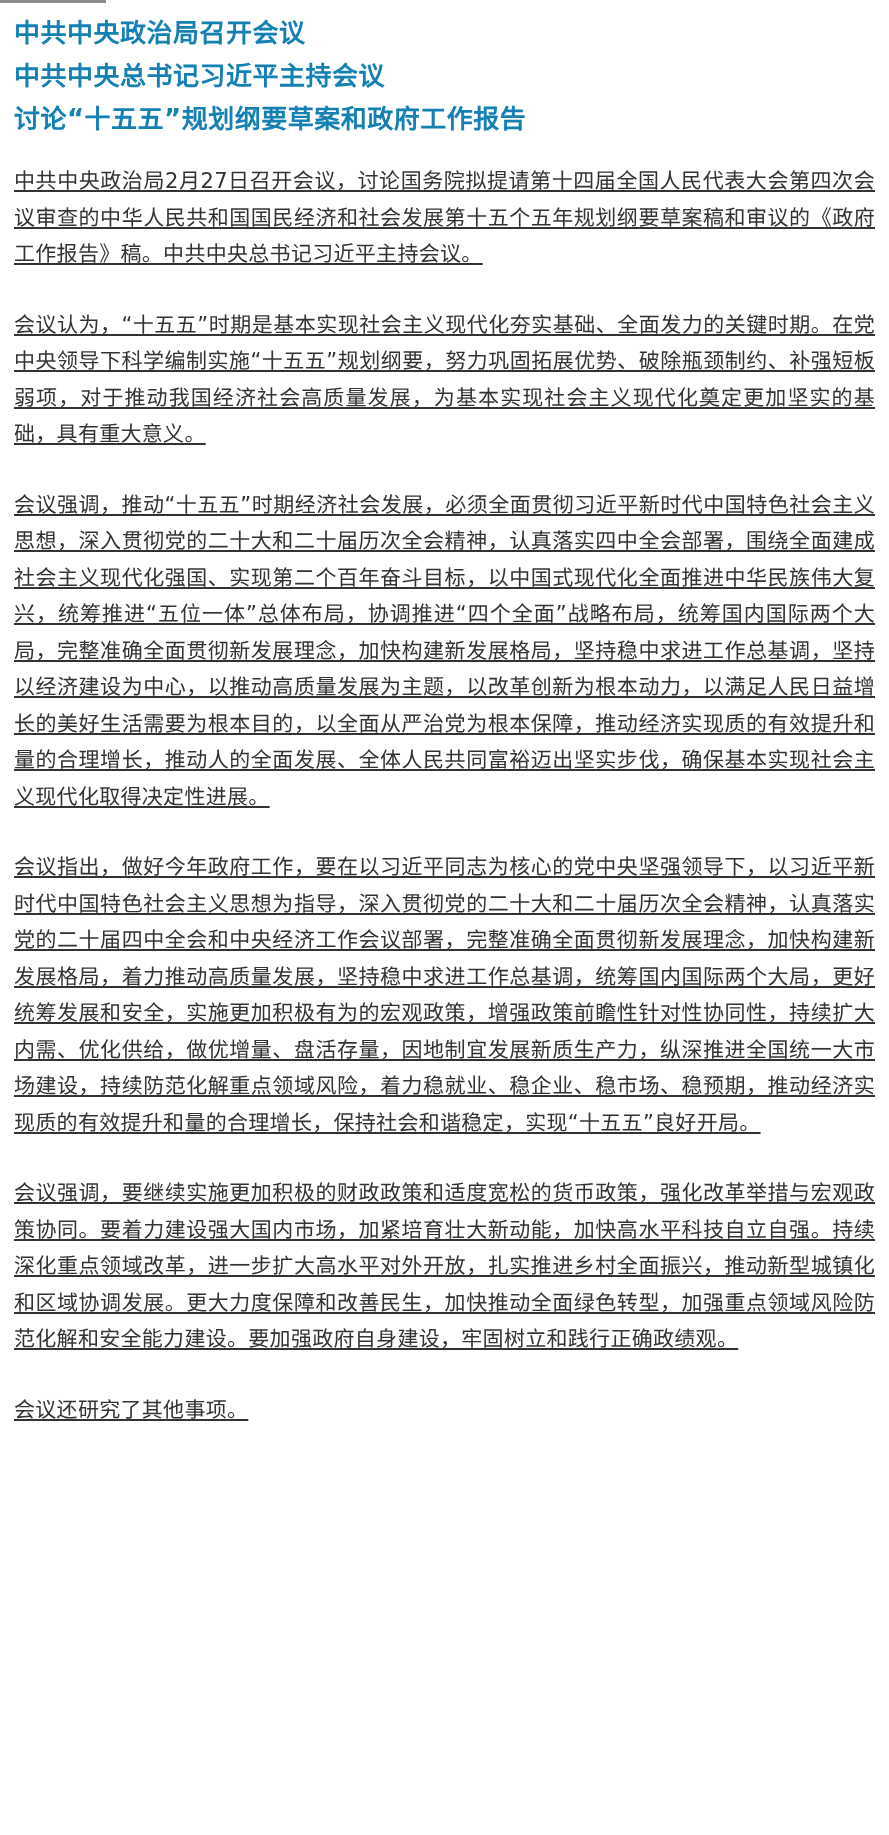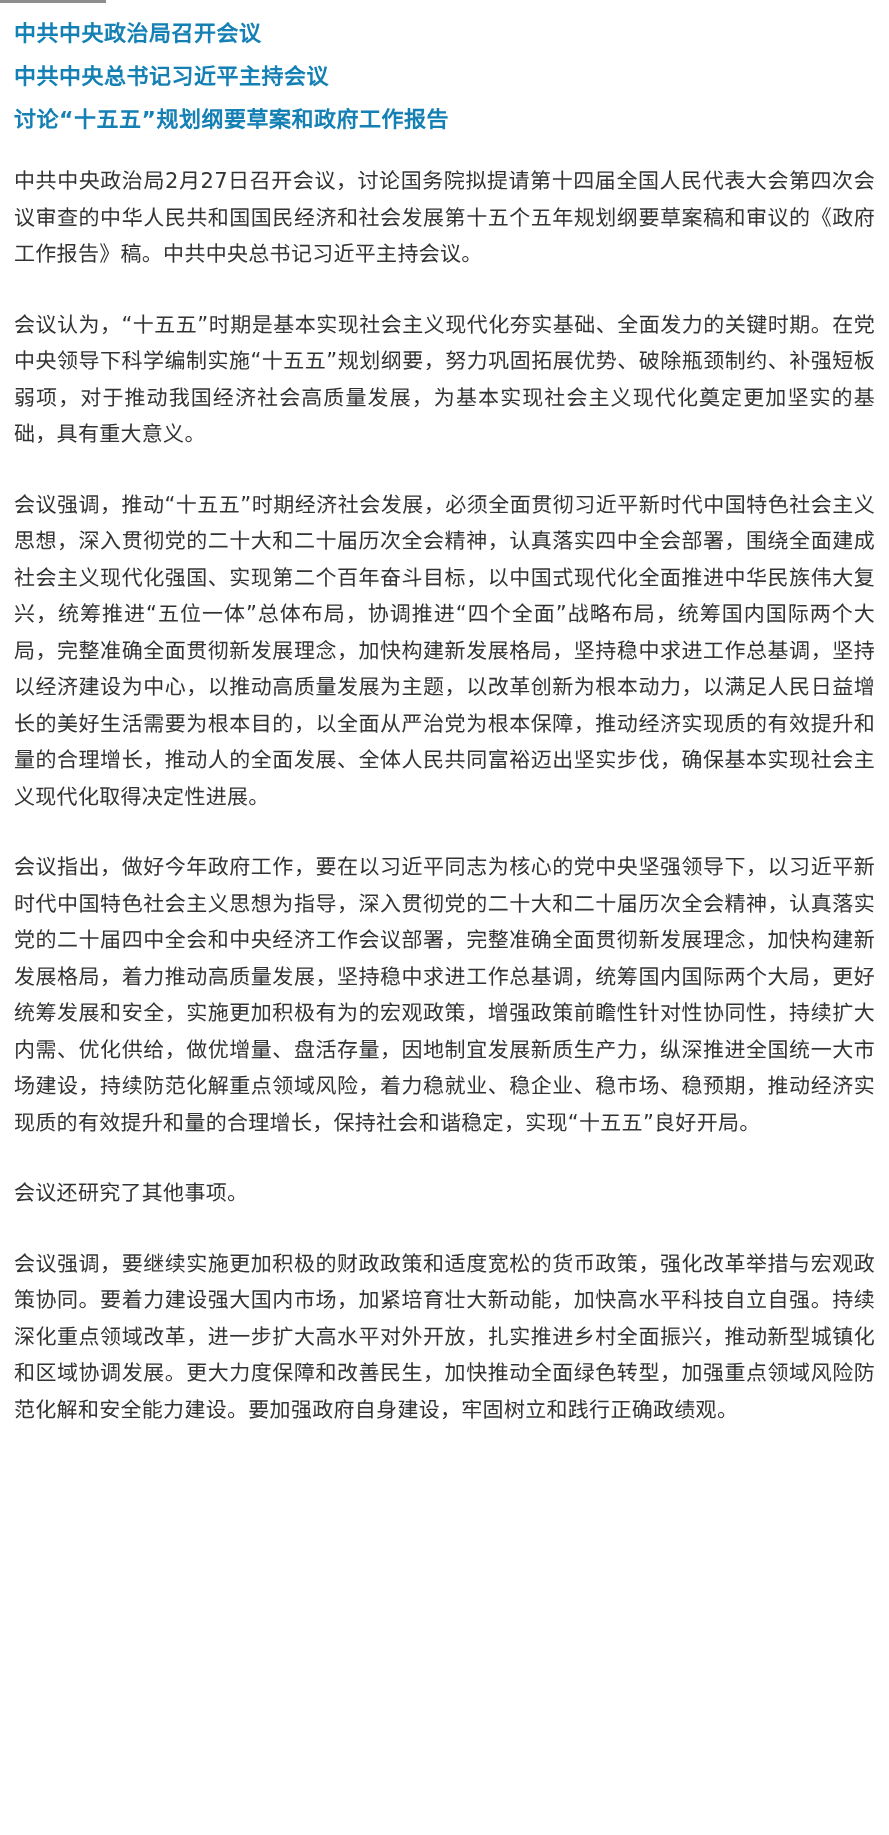--- a/index.html
+++ b/index.html
@@ -20,54 +20,55 @@
     left: 0;
     width: 106px;
     height: 3px;
     background: #8e8e8e;
   }
   .content {
     padding: 12px 14px 0 14px;
   }
   .article-title {
     color: #1580b4;
-    font-size: 22px;
+    font-size: 26px;
     font-weight: bold;
     line-height: 43px;
     margin: 0 0 22px 0;
     letter-spacing: 0.5px;
   }
   .article-title .title-line {
     white-space: nowrap;
   }
   .article-body p {
     font-size: 21px;
     line-height: 36.5px;
     color: #333333;
     margin: 0 0 34px 0;
     text-align: justify;
     text-justify: inter-ideograph;
     letter-spacing: 0.3px;
+    text-decoration: underline;
   }
 </style>
 </head>
 <body>
 
 <div class="top-fragment"></div>
 
 <div class="content">
 
   <h1 class="article-title">
     <div class="title-line">中共中央政治局召开会议</div>
     <div class="title-line">中共中央总书记习近平主持会议</div>
     <div class="title-line">讨论“十五五”规划纲要草案和政府工作报告</div>
   </h1>
 
   <div class="article-body">
     <p>中共中央政治局2月27日召开会议，讨论国务院拟提请第十四届全国人民代表大会第四次会议审查的中华人民共和国国民经济和社会发展第十五个五年规划纲要草案稿和审议的《政府工作报告》稿。中共中央总书记习近平主持会议。</p>
     <p>会议认为，“十五五”时期是基本实现社会主义现代化夯实基础、全面发力的关键时期。在党中央领导下科学编制实施“十五五”规划纲要，努力巩固拓展优势、破除瓶颈制约、补强短板弱项，对于推动我国经济社会高质量发展，为基本实现社会主义现代化奠定更加坚实的基础，具有重大意义。</p>
     <p>会议强调，推动“十五五”时期经济社会发展，必须全面贯彻习近平新时代中国特色社会主义思想，深入贯彻党的二十大和二十届历次全会精神，认真落实四中全会部署，围绕全面建成社会主义现代化强国、实现第二个百年奋斗目标，以中国式现代化全面推进中华民族伟大复兴，统筹推进“五位一体”总体布局，协调推进“四个全面”战略布局，统筹国内国际两个大局，完整准确全面贯彻新发展理念，加快构建新发展格局，坚持稳中求进工作总基调，坚持以经济建设为中心，以推动高质量发展为主题，以改革创新为根本动力，以满足人民日益增长的美好生活需要为根本目的，以全面从严治党为根本保障，推动经济实现质的有效提升和量的合理增长，推动人的全面发展、全体人民共同富裕迈出坚实步伐，确保基本实现社会主义现代化取得决定性进展。</p>
     <p>会议指出，做好今年政府工作，要在以习近平同志为核心的党中央坚强领导下，以习近平新时代中国特色社会主义思想为指导，深入贯彻党的二十大和二十届历次全会精神，认真落实党的二十届四中全会和中央经济工作会议部署，完整准确全面贯彻新发展理念，加快构建新发展格局，着力推动高质量发展，坚持稳中求进工作总基调，统筹国内国际两个大局，更好统筹发展和安全，实施更加积极有为的宏观政策，增强政策前瞻性针对性协同性，持续扩大内需、优化供给，做优增量、盘活存量，因地制宜发展新质生产力，纵深推进全国统一大市场建设，持续防范化解重点领域风险，着力稳就业、稳企业、稳市场、稳预期，推动经济实现质的有效提升和量的合理增长，保持社会和谐稳定，实现“十五五”良好开局。</p>
+    <p>会议强调，要继续实施更加积极的财政政策和适度宽松的货币政策，强化改革举措与宏观政策协同。要着力建设强大国内市场，加紧培育壮大新动能，加快高水平科技自立自强。持续深化重点领域改革，进一步扩大高水平对外开放，扎实推进乡村全面振兴，推动新型城镇化和区域协调发展。更大力度保障和改善民生，加快推动全面绿色转型，加强重点领域风险防范化解和安全能力建设。要加强政府自身建设，牢固树立和践行正确政绩观。</p>
     <p>会议还研究了其他事项。</p>
-    <p>会议强调，要继续实施更加积极的财政政策和适度宽松的货币政策，强化改革举措与宏观政策协同。要着力建设强大国内市场，加紧培育壮大新动能，加快高水平科技自立自强。持续深化重点领域改革，进一步扩大高水平对外开放，扎实推进乡村全面振兴，推动新型城镇化和区域协调发展。更大力度保障和改善民生，加快推动全面绿色转型，加强重点领域风险防范化解和安全能力建设。要加强政府自身建设，牢固树立和践行正确政绩观。</p>
   </div>
 
 </div>
 
 </body></html>

